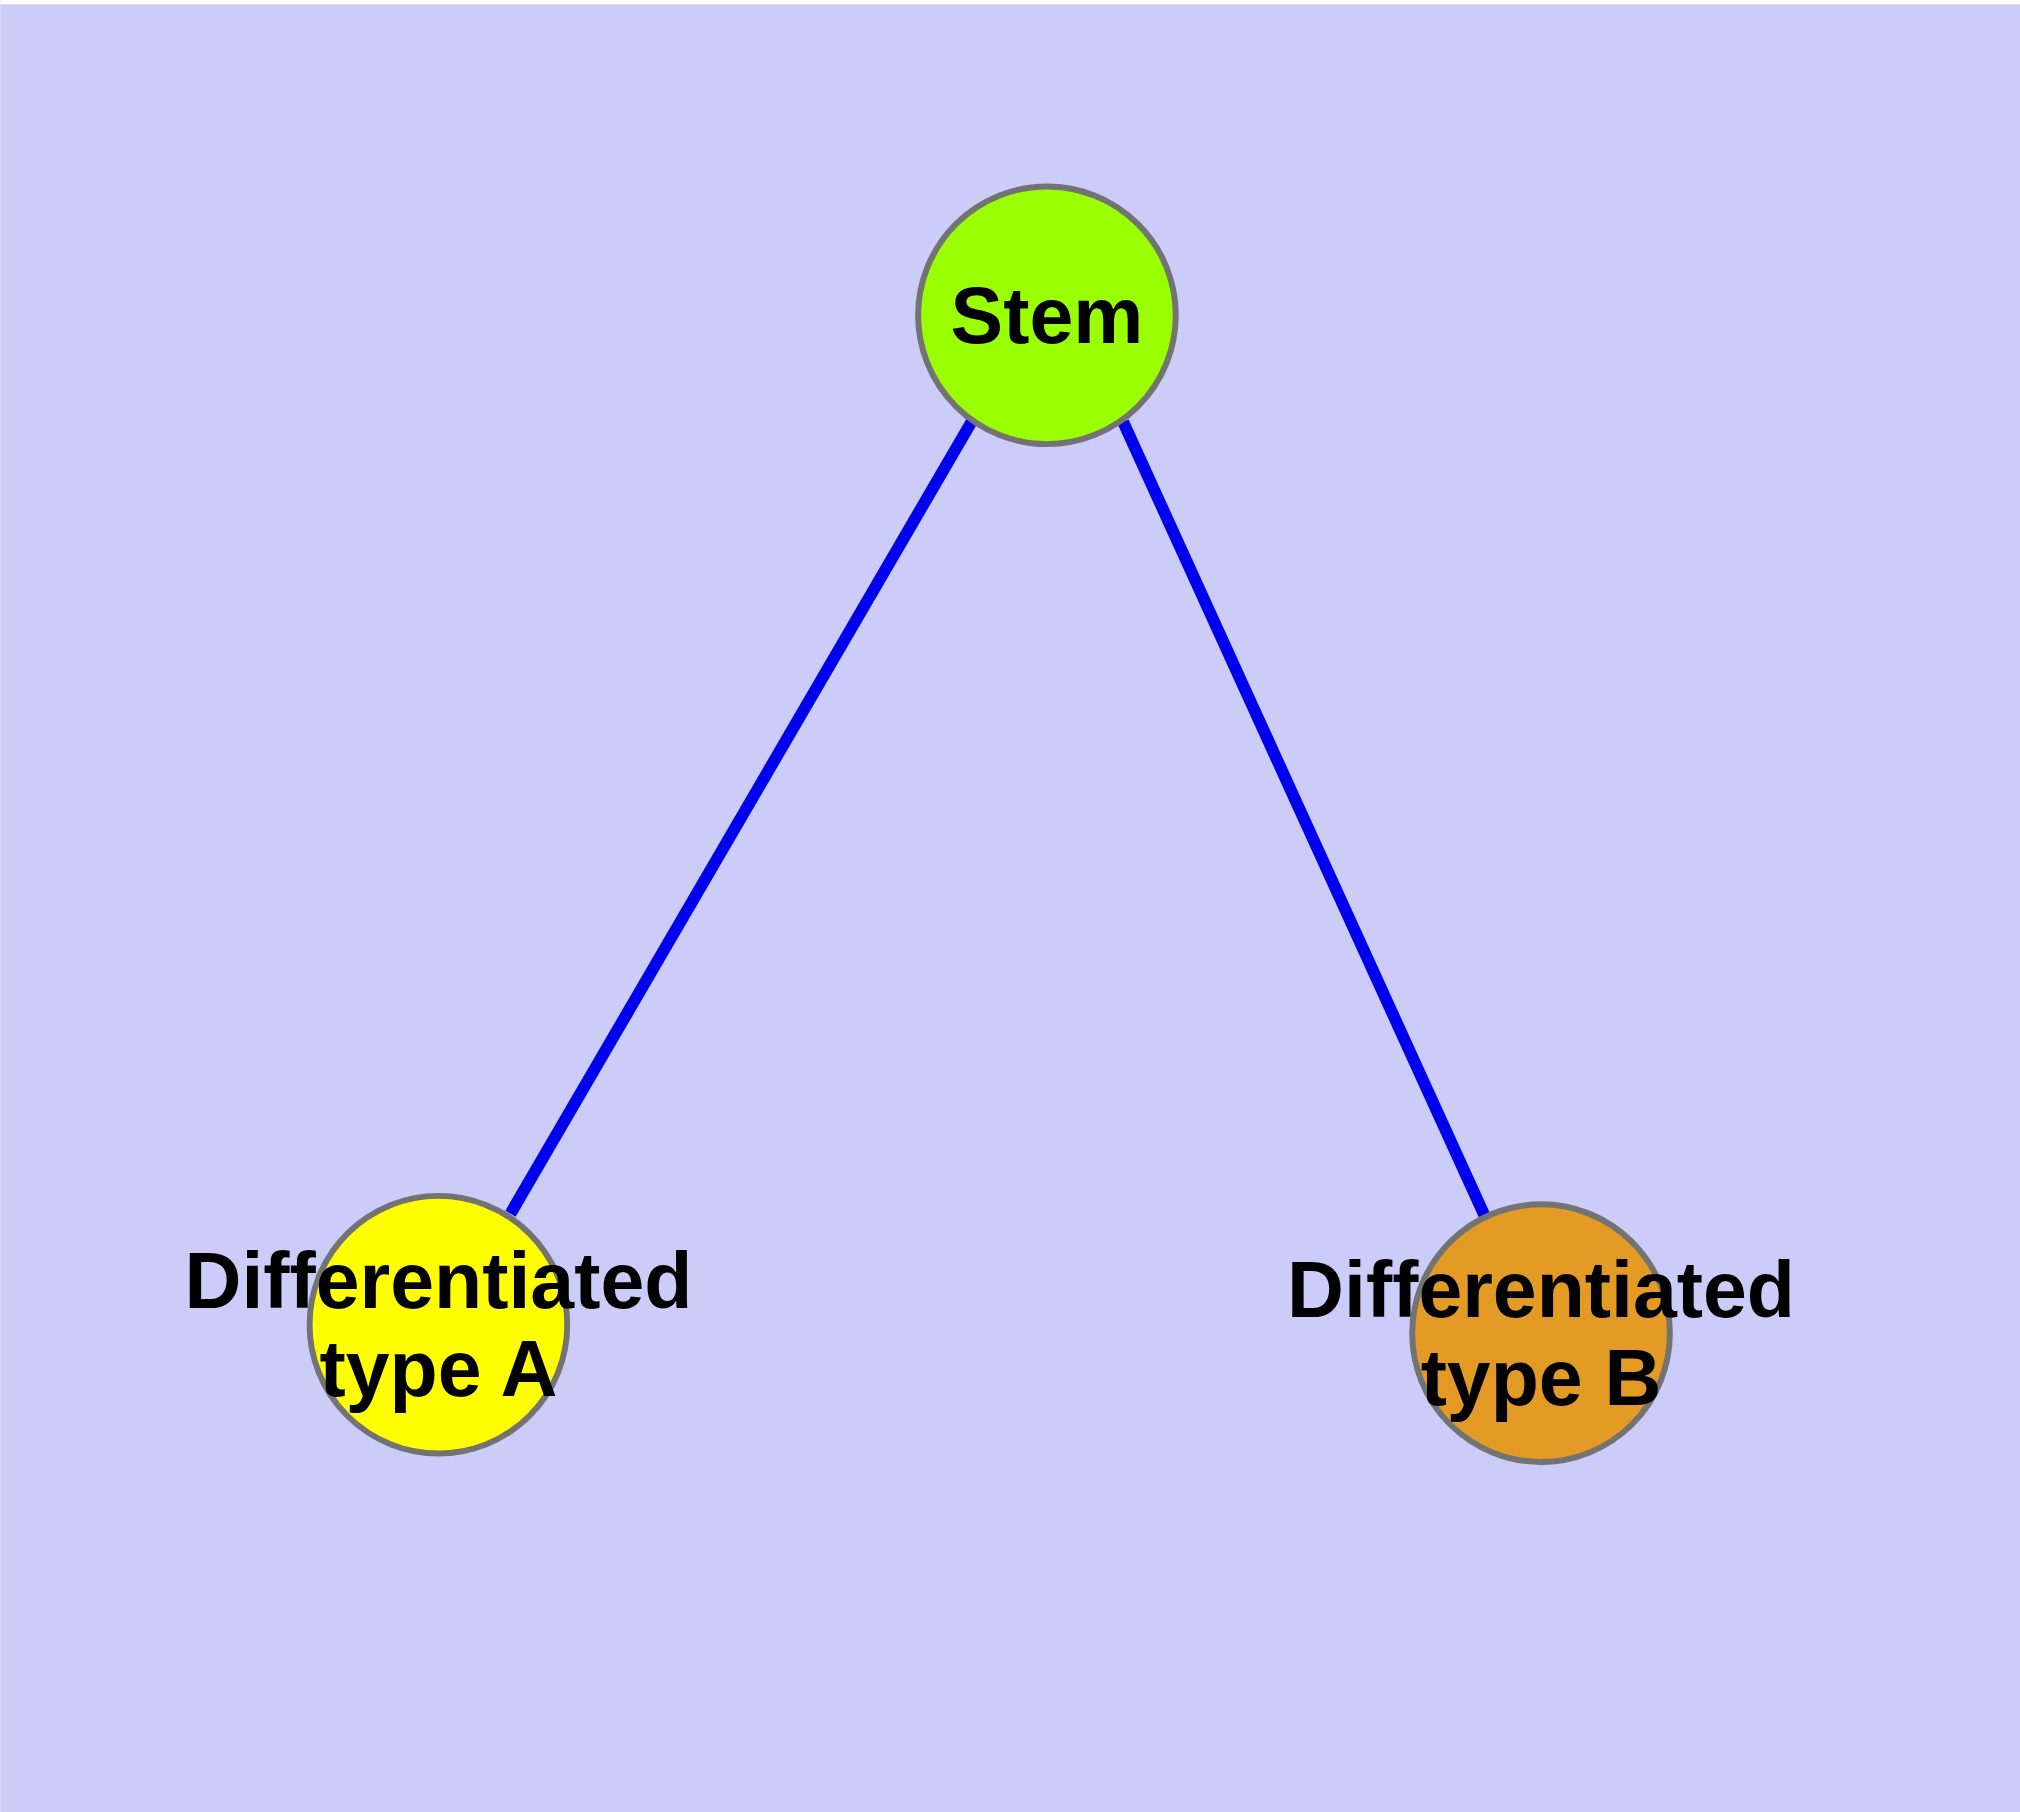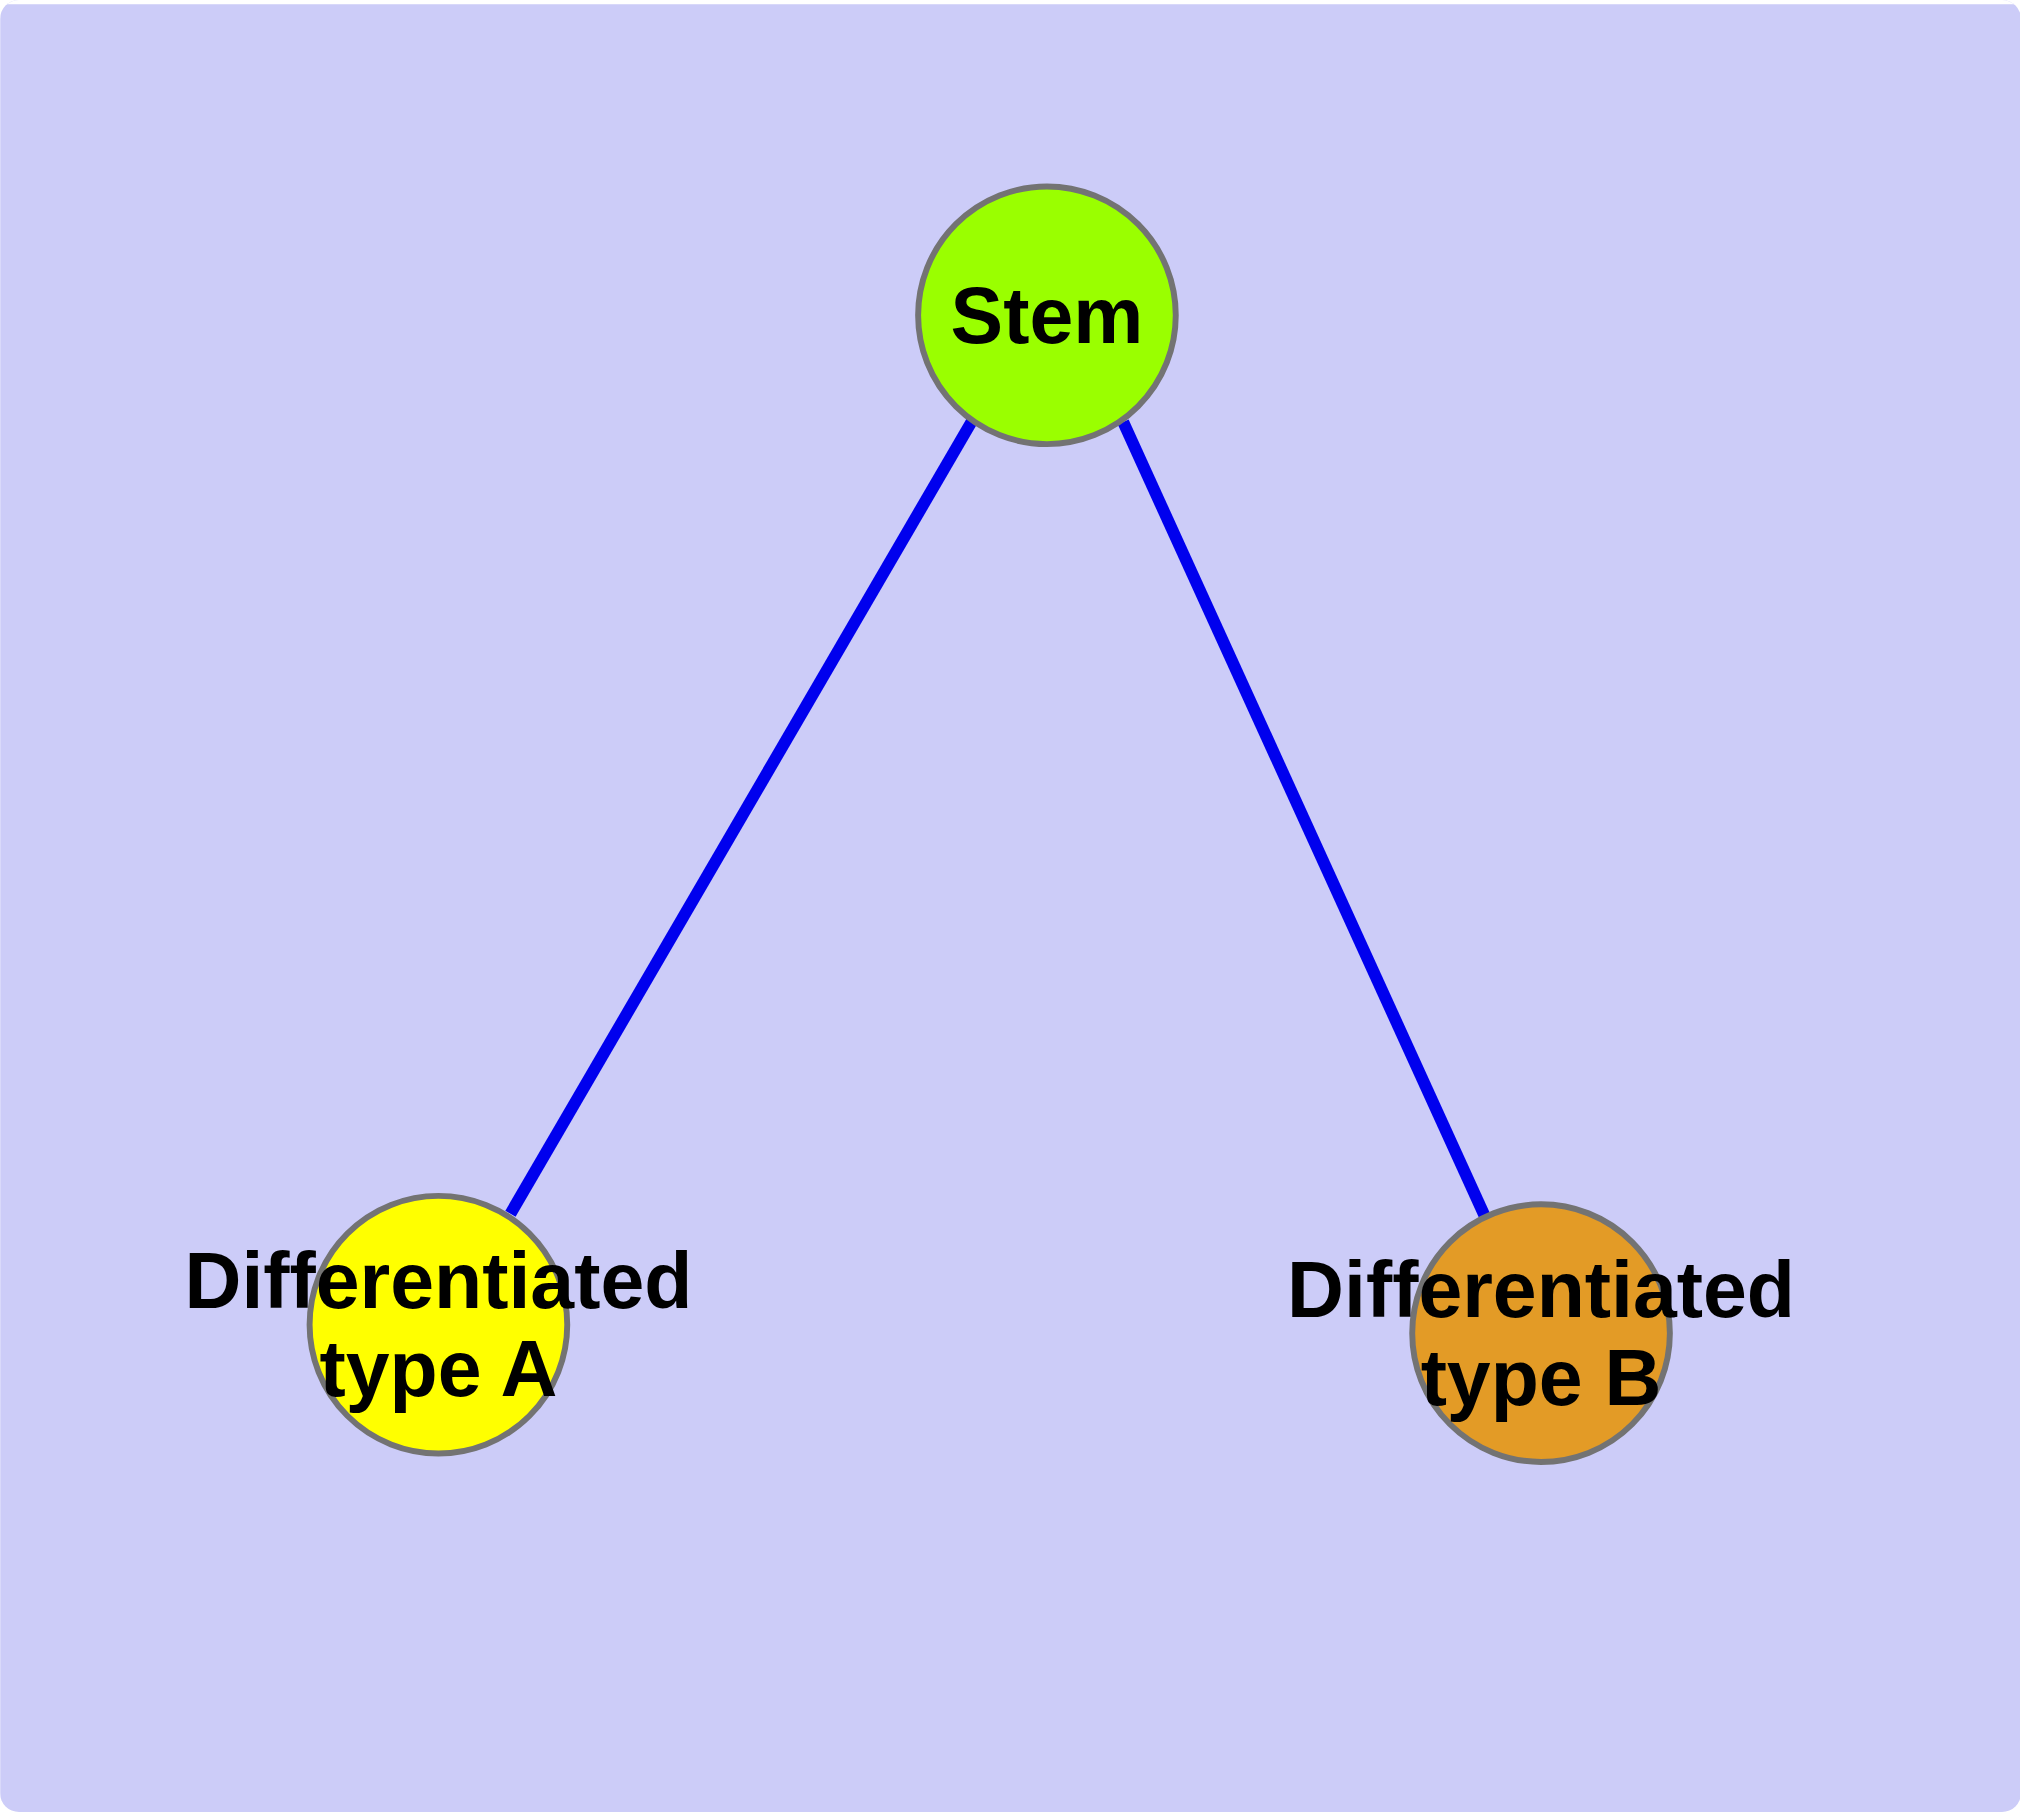--- a/index.html
+++ b/index.html
@@ -26,21 +26,21 @@
   .node-label {
     font-family: "Liberation Sans", sans-serif;
     font-weight: bold;
     fill: #000000;
     stroke: none;
   }
 </style>
 </head>
 <body>
 
-<div id="canvas" style="width: 2021px; height: 1812px; border-radius: 19px;">
+<div id="canvas" style="width: 2021px; height: 1812px;">
   <svg id="graph-svg" viewBox="0 0 2384 2138" xmlns="http://www.w3.org/2000/svg" aria-label="cell lineage diagram" style="width: 2021px; height: 1812px;">
 
     <rect id="bg-plate" x="0" y="0" width="2384" height="2138" fill="#ccccf8"></rect>
     <rect id="bg-top-strip" x="0" y="0" width="2384" height="5" fill="#ffffff"></rect>
 
     <g id="edges-layer">
         <line x1="1147" y1="496" x2="602" y2="1432" stroke="#0000ee" stroke-width="14" stroke-linecap="butt"></line>
         <line x1="1325" y1="498" x2="1753" y2="1438" stroke="#0000ee" stroke-width="14" stroke-linecap="butt"></line>
       </g>
 

